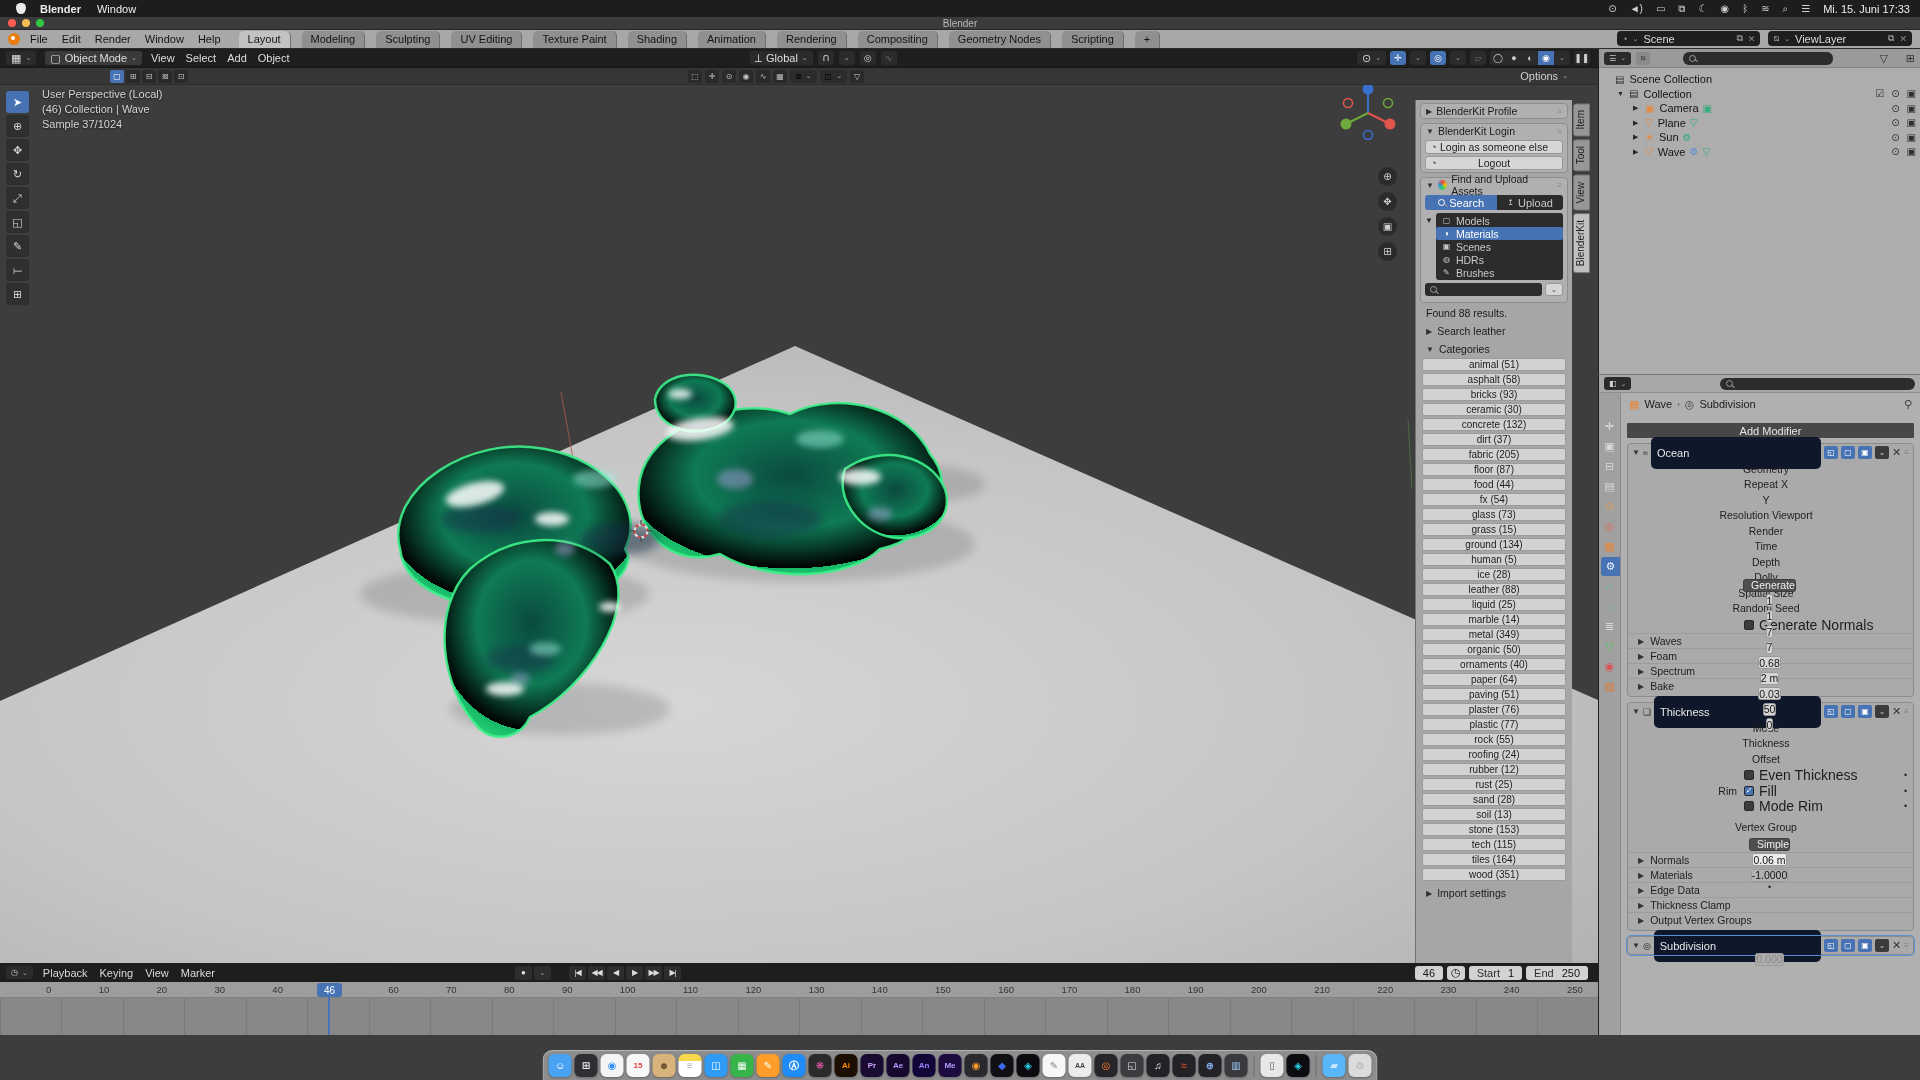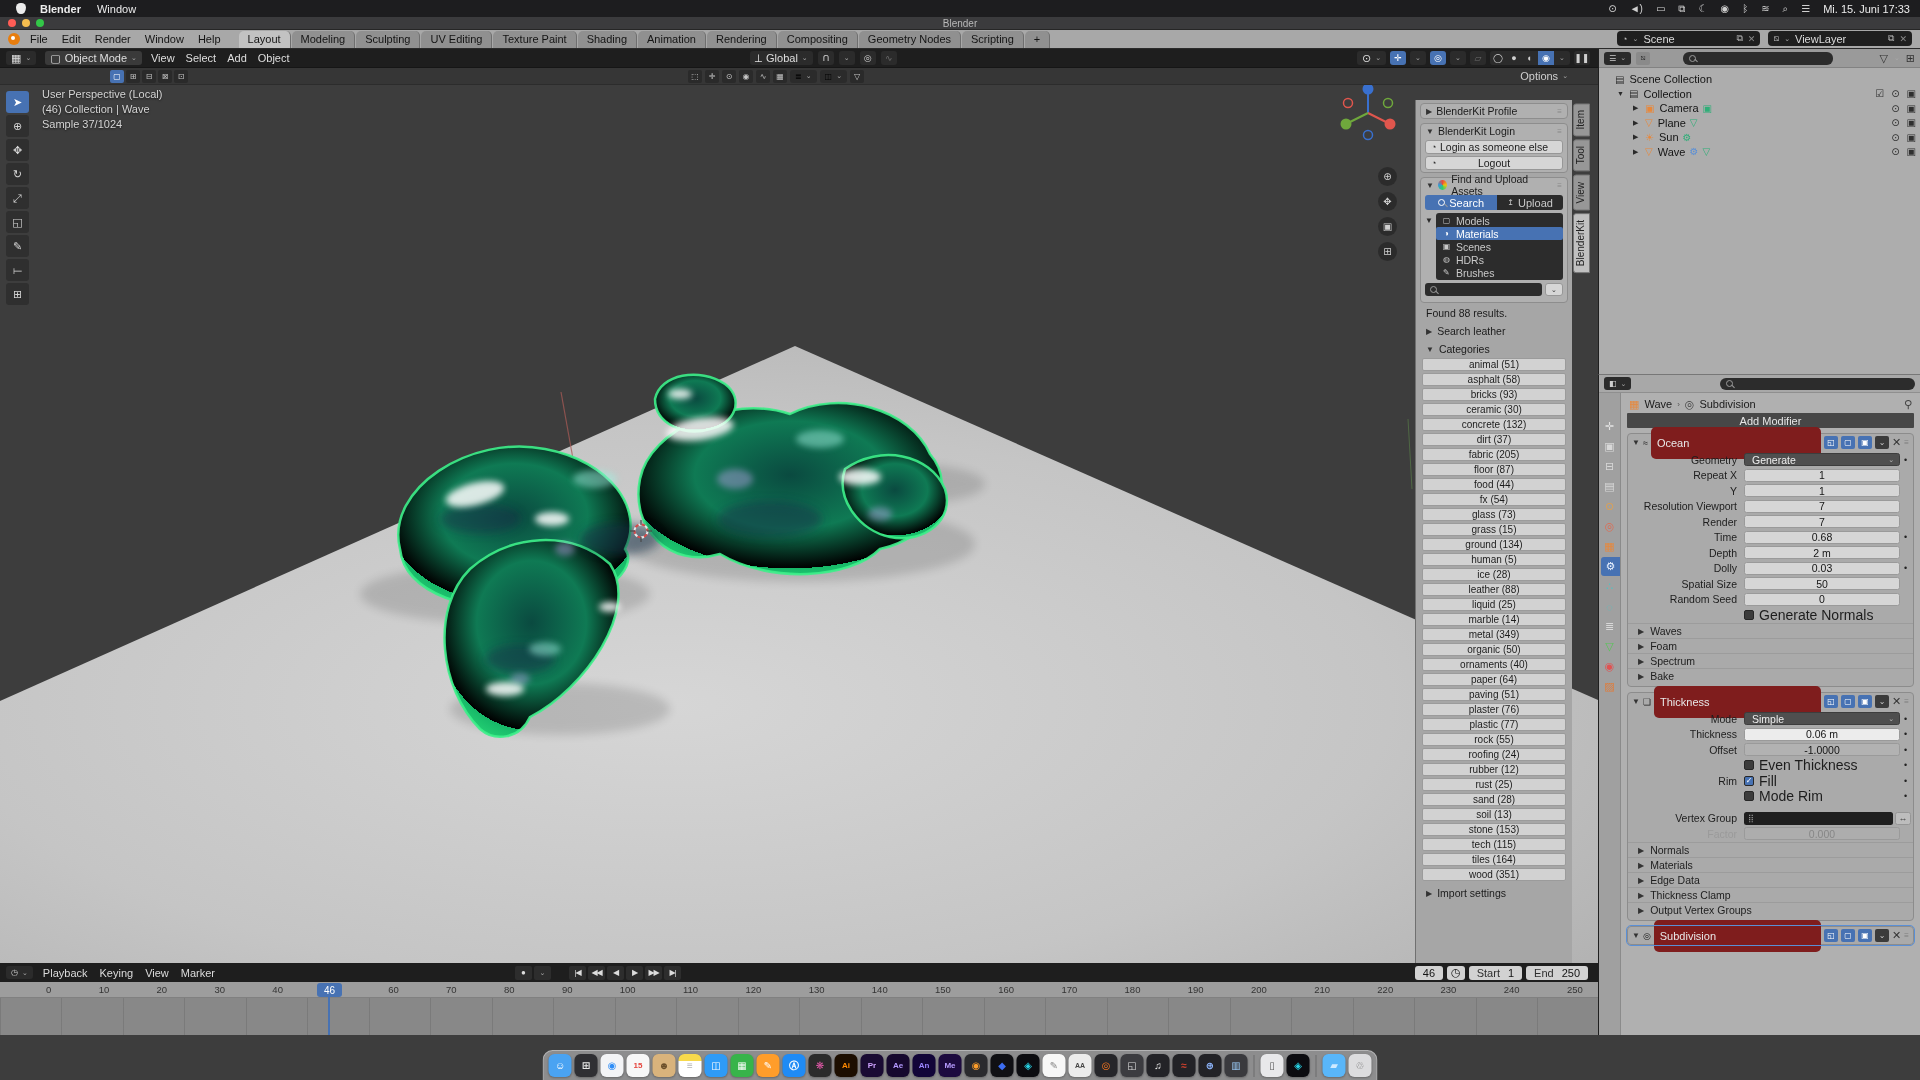--- a/index.html
+++ b/index.html
@@ -27,21 +27,21 @@
   .tb-title { position:absolute; left:0; right:0; text-align:center; color:#b9b9b9; font-size:10px; }
 
   
   .topbar { position:absolute; left:0; top:30px; width:1920px; height:19px; background:#a8a8a8;
     display:flex; align-items:flex-end; color:#141414; z-index:48; border-bottom:1px solid #2a2a2a; }
   .blogo { width:12px; height:12px; border-radius:50%; background:#e87d0d; position:relative; margin:0 8px 3px 8px; }
   .blogo::after { content:""; position:absolute; left:3px; top:3px; width:4px; height:4px; border-radius:50%; background:#fff; }
   .tmenu { display:flex; gap:14px; margin:0 18px 3px 2px; }
   .wtabs { display:flex; align-items:flex-end; height:19px; }
   .wtab { padding:2px 9px 3px; background:#909090; border-right:1px solid #6e6e6e; border-radius:5px 5px 0 0;
-    margin-right:1px; white-space:nowrap; }
+    margin-right:11px; white-space:nowrap; }
   .wtab[data-active="true"] { background:#c2c2c2; }
   .top-right { margin-left:auto; display:flex; gap:8px; margin-right:8px; margin-bottom:2px; }
   .idpill { display:flex; align-items:center; background:#1f1f1f; color:#dcdcdc; border-radius:4px;
     height:15px; padding:0 5px; gap:5px; }
   .idpill .ic { color:#bbb; font-size:9px; }
   .idpill .nm { min-width:88px; }
   .idpill .xx { color:#888; font-size:9px; }
 
   
   .viewport { position:absolute; left:0; top:49px; width:1598px; height:914px; background:#3d3d3d; overflow:hidden; }
@@ -148,32 +148,32 @@
   .psearch { margin-left:auto; width:195px; height:12px; background:#2c2c2c; border-radius:6px;
     display:flex; align-items:center; padding:0 6px; }
   .ptabs { position:absolute; left:0; top:18px; bottom:0; width:22px; background:#a0a0a0; border-right:1px solid #8b8b8b;
     display:flex; flex-direction:column; padding-top:24px; gap:1px; }
   .ptab { height:19px; display:flex; align-items:center; justify-content:center; font-size:11px; }
   .ptab[data-active="true"] { background:#4772b3; border-radius:3px 0 0 3px; margin-left:2px; }
   .pbody { position:absolute; left:22px; top:18px; right:0; bottom:0; overflow:hidden; padding:3px 6px 0 6px; }
   .crumb { height:16px; display:flex; align-items:center; gap:5px; padding:0 2px; }
   .crumb .pin { margin-left:auto; color:#444; }
   .addmod { height:15px; background:#474747; border-radius:1px; color:#e6e6e6; display:flex;
-    align-items:center; justify-content:center; margin:1px 0 5px; }
+    align-items:center; justify-content:center; margin:11px 0 5px; }
   .mpanel { background:#aaaaaa; border:1px solid #8c8c8c; border-radius:4px; margin-bottom:5px; padding-bottom:3px;}
   .mpanel.hdr-only { padding-bottom:0; }
   .mpanel.active { outline:1.5px solid #5a8fd6; }
   .mhead { height:17px; display:flex; align-items:center; gap:3px; padding:0 4px; }
-  .mname { flex:1; background:#7f1d1d; color:#e8e8e8; border-radius:5px; height:13px;
+  .mname { flex:1; background:#0f172a; color:#e8e8e8; border-radius:5px; height:13px;
     display:flex; align-items:center; padding:16px 6px; }
   .mbtn { width:14px; height:13px; background:#4772b3; border-radius:2px; color:#fff; font-size:8px;
     display:flex; align-items:center; justify-content:center; }
   .mbtn.gray { background:#3b3b3b; color:#ccc; }
   .mgrip { color:#7e7e7e; font-size:8px; }
-  .prow { display:flex; align-items:center; height:14px; margin:1.5px 2px 1.5px 0; }
+  .prow { display:flex; align-items:center; height:14px; margin:1.5px 2px 1.5px 0;flex-direction:column; }
   .plabel { flex:0 0 116px; text-align:right; padding-right:7px; color:#1d1d1d; white-space:nowrap;
     overflow:hidden; font-size:10.5px;}
   .pctl { flex:1; height:13px; border-radius:2.5px; display:flex; align-items:center; justify-content:center;
     background:#d6d6d6; border:1px solid #9a9a9a; font-size:10.5px; color:#141414; position:relative;}
   .pctl[data-kind="dropdown"] { background:#4f4f4f; color:#efefef; border-color:#3d3d3d; justify-content:flex-start; padding-left:7px;}
   .pctl[data-kind="dropdown"]::after { content:"⌄"; position:absolute; right:5px; font-size:7px; color:#bbb; }
   .pctl[data-kind="field-light"] { background:#ececec; }
   .pctl[data-kind="field-dim"] { background:#b2b2b2; }
   .pctl[data-kind="disabled"] { background:#adadad; color:#878787; border-color:#9a9a9a; }
   .pdot { flex:0 0 11px; text-align:center; color:#222; font-size:9px; }

